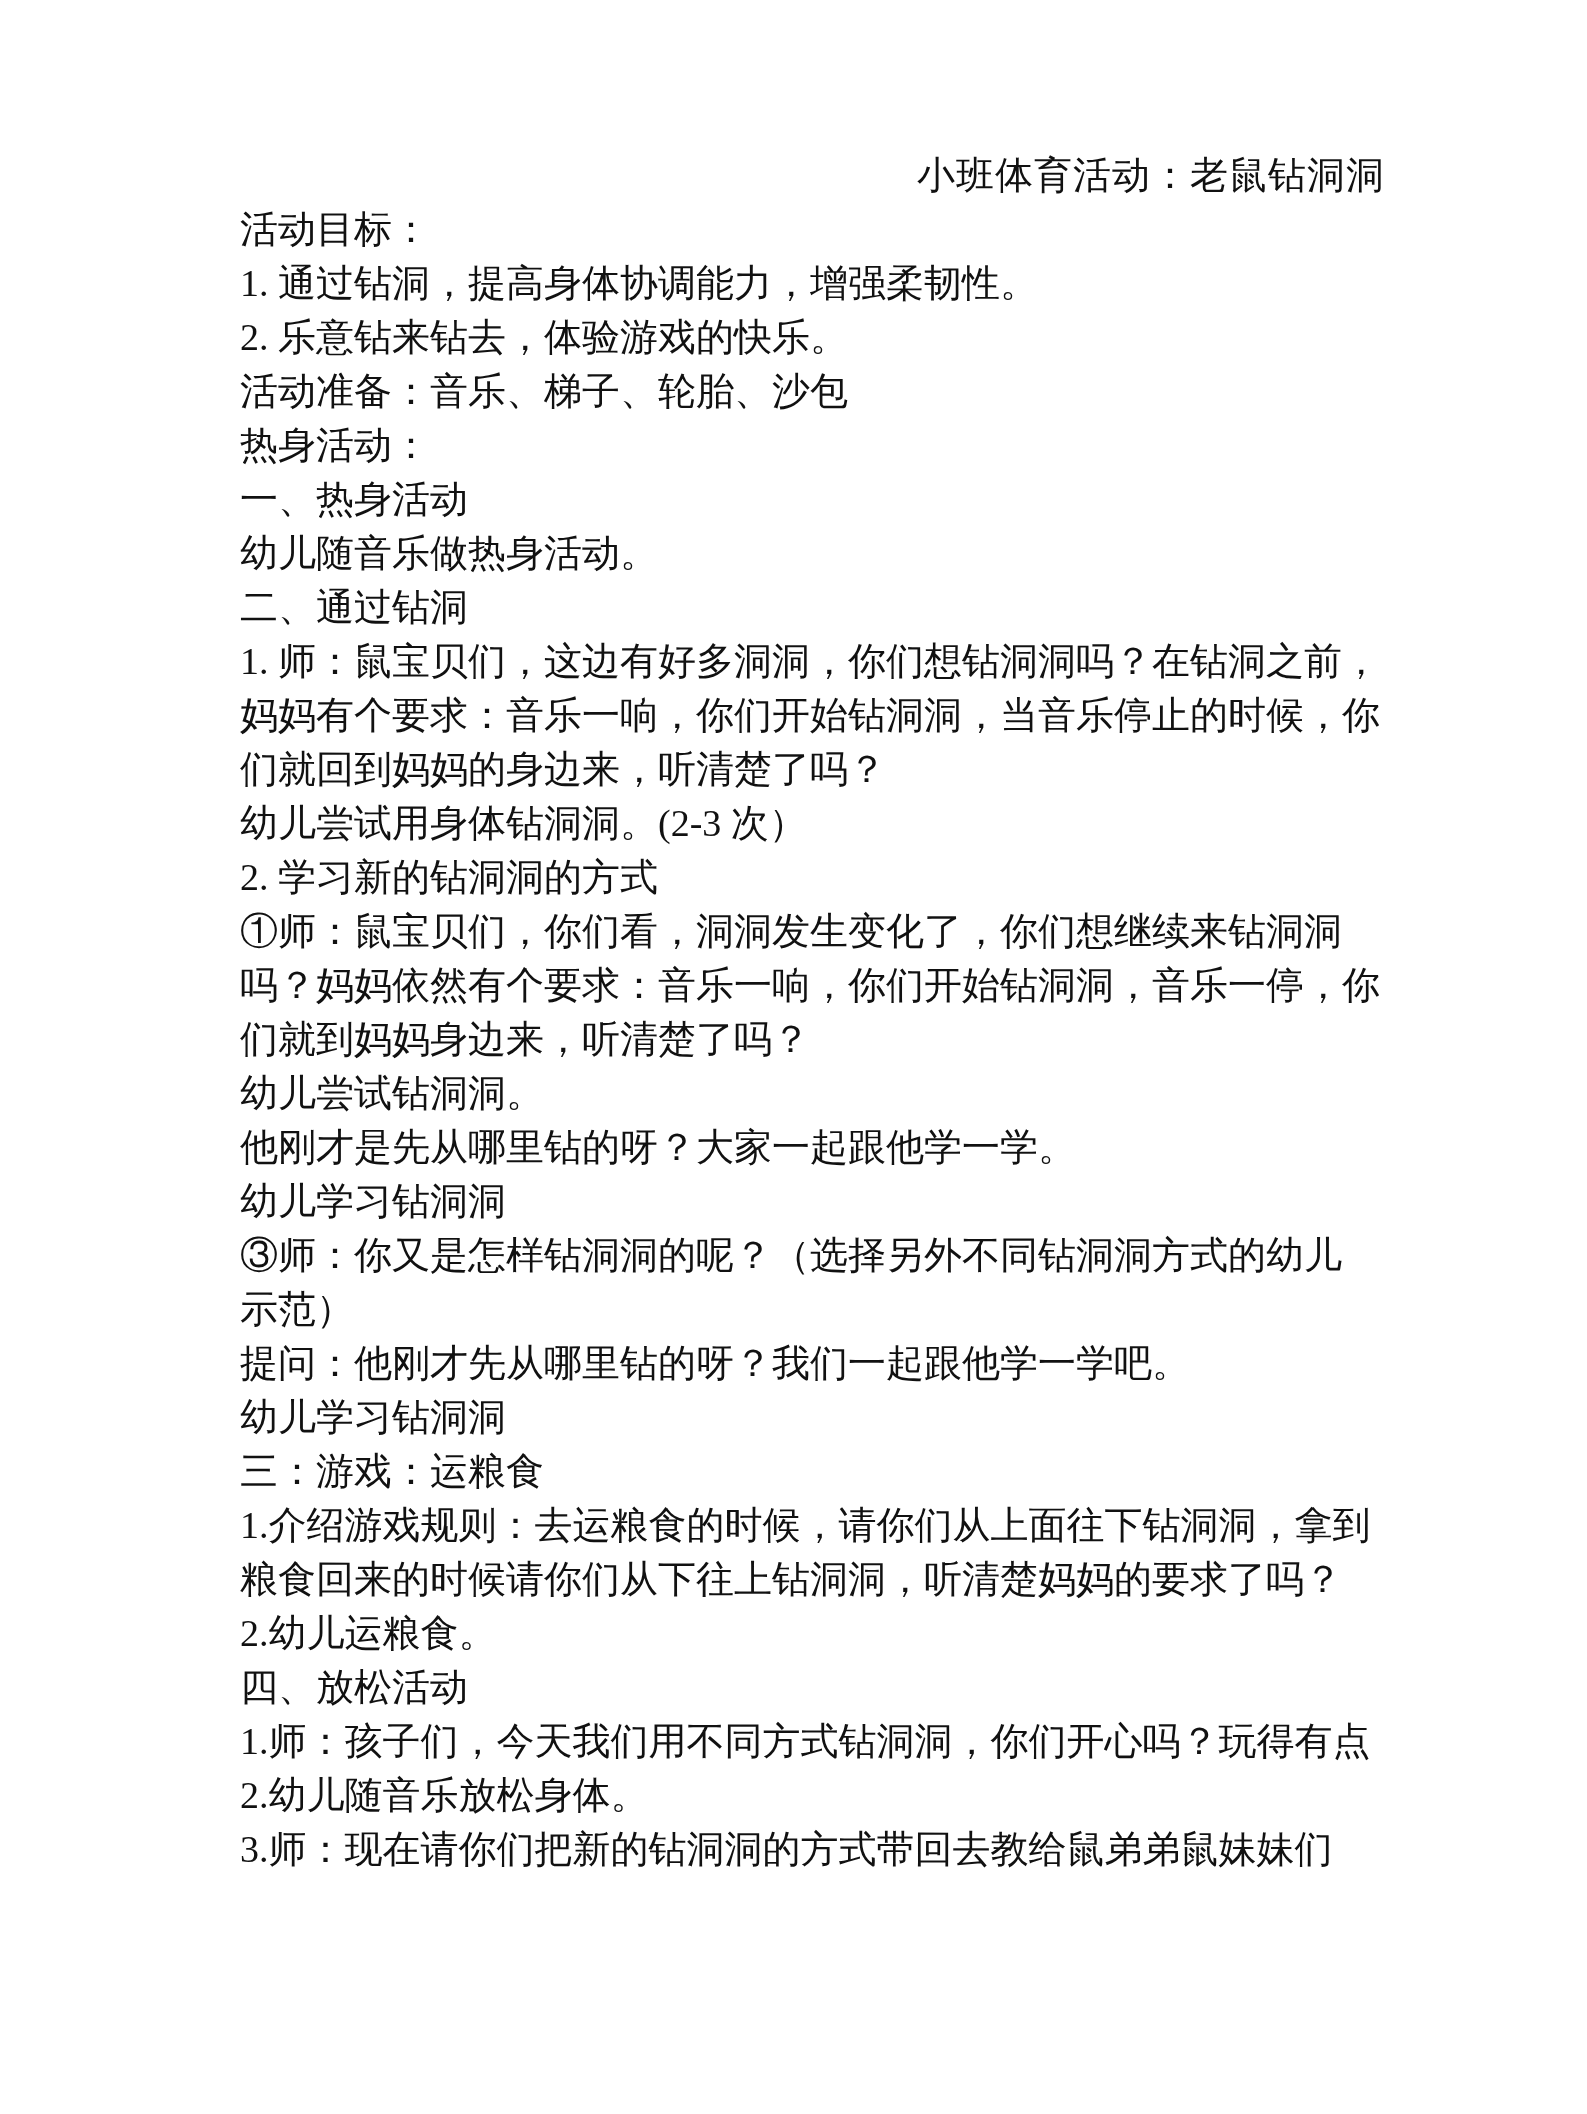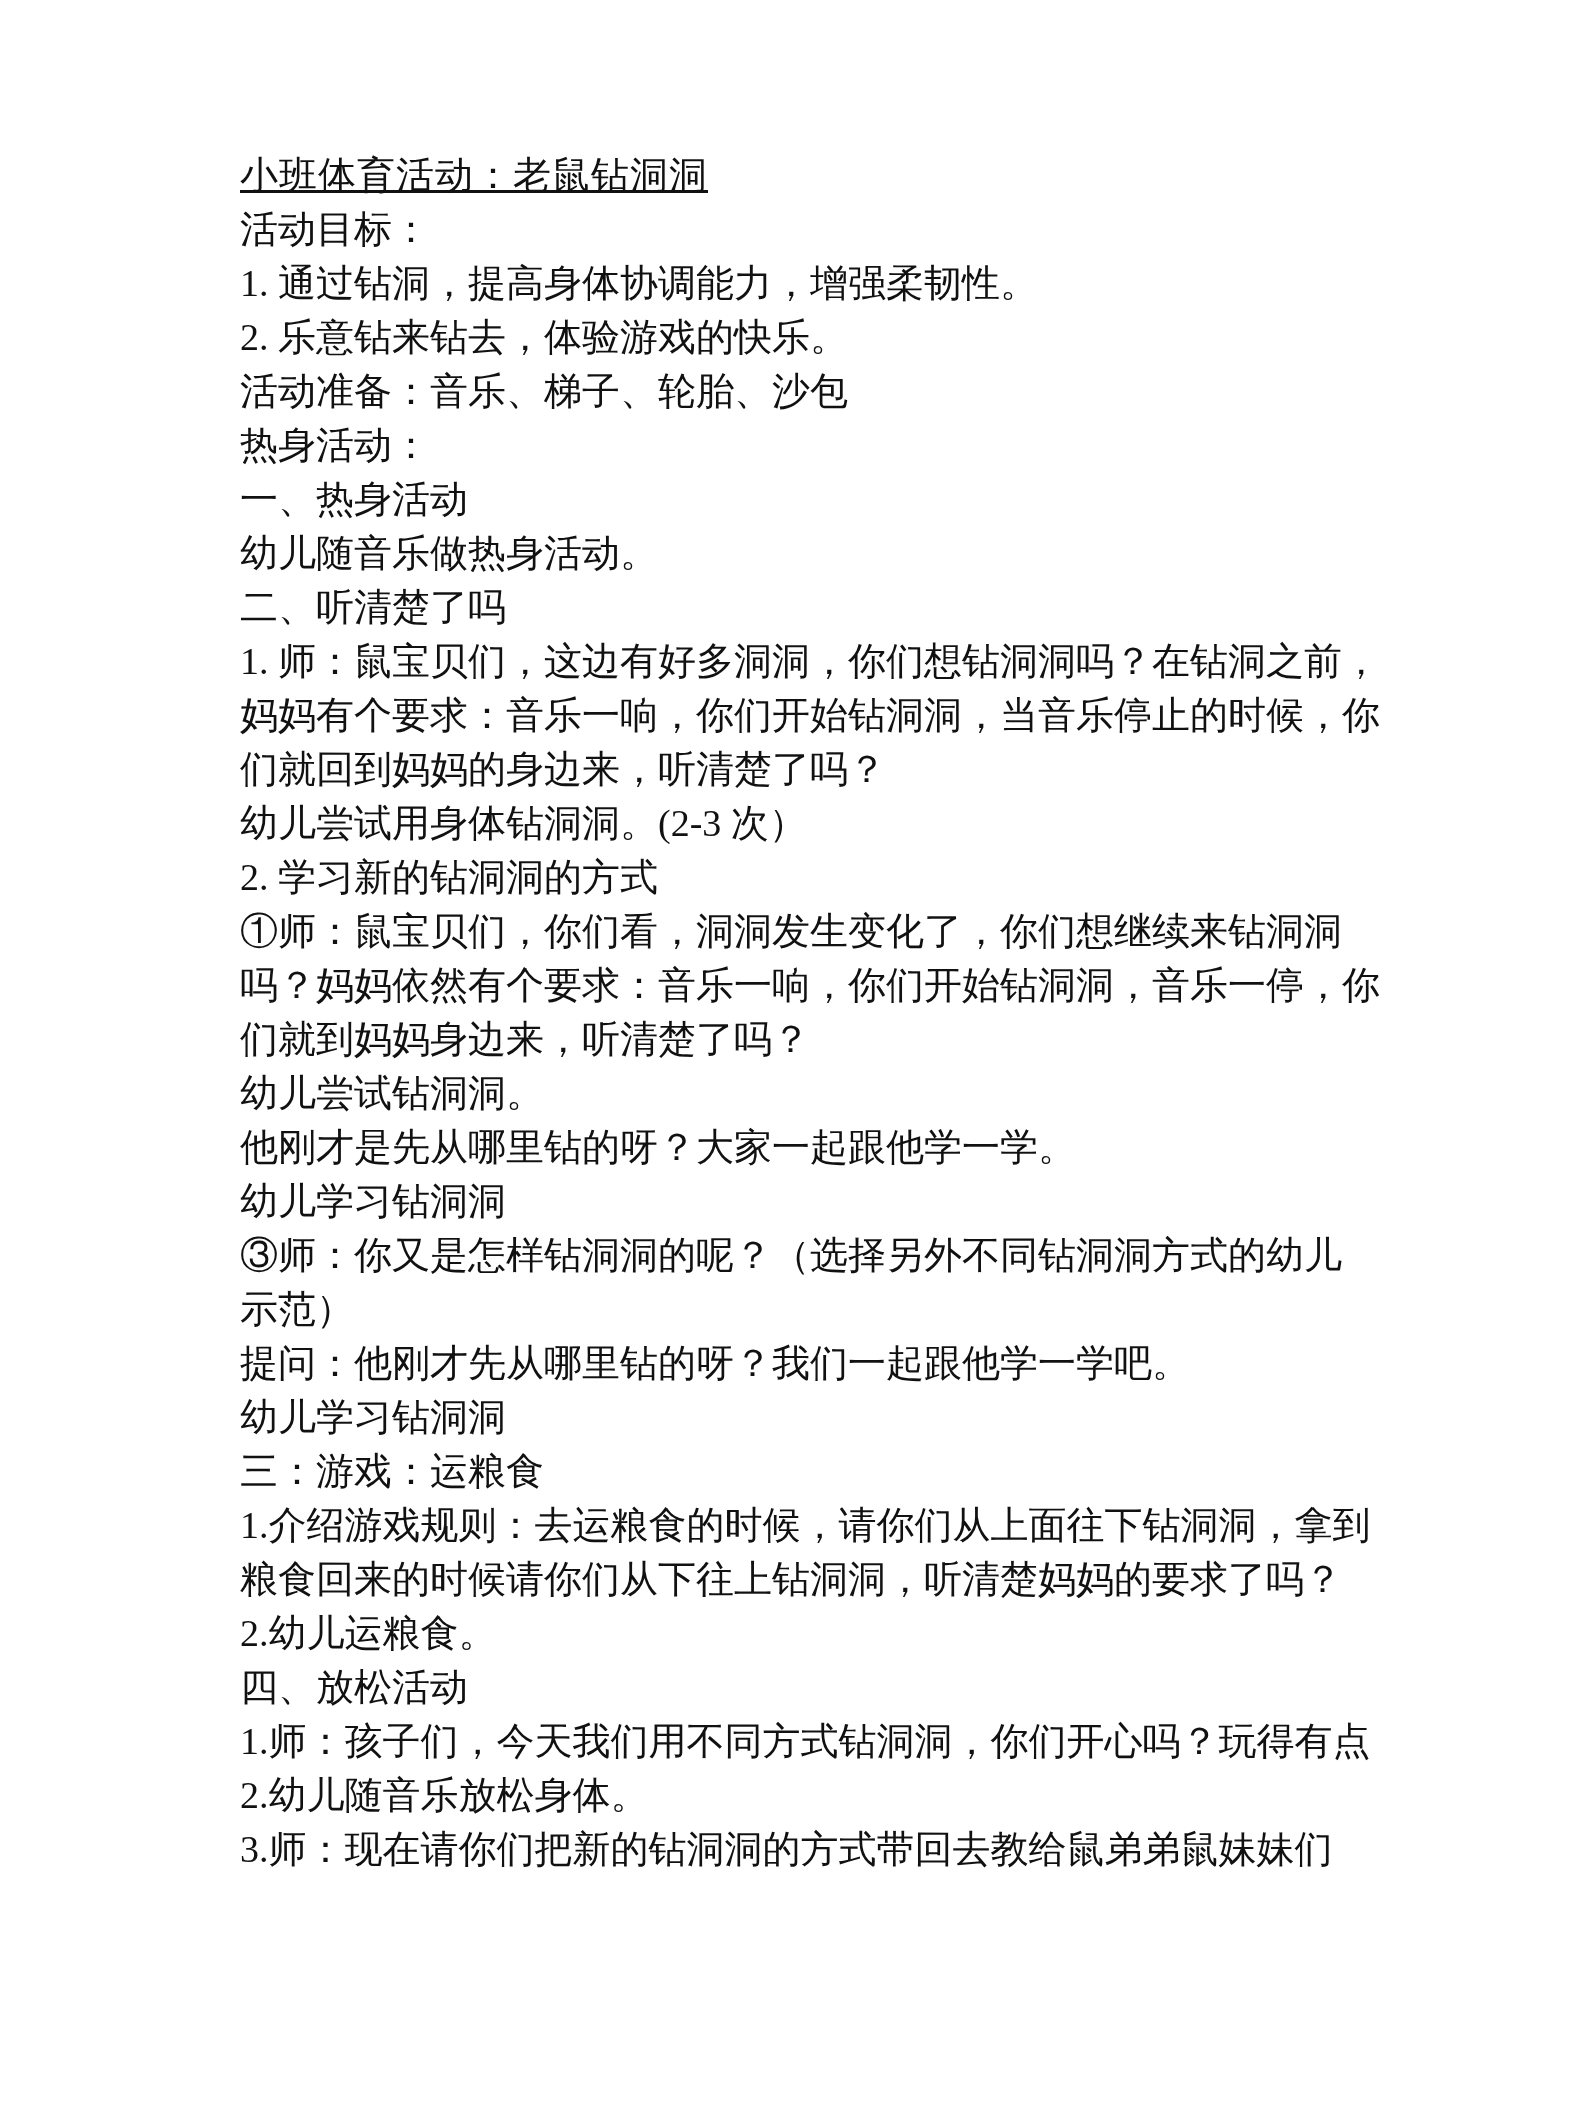--- a/index.html
+++ b/index.html
@@ -26,39 +26,38 @@
   .line {
     display: block;
     font-size: 38px;
     line-height: 54px;
     height: 54px;
     white-space: nowrap;
     letter-spacing: 0px;
     color: #111111;
   }
   .title-line {
-    text-align: left;
+    text-align: right;
     letter-spacing: 1px;
-    text-decoration: underline;
   }
 </style>
 </head>
 <body>
 
 <div class="page">
   <div class="content">
     <div class="line title-line">小班体育活动：老鼠钻洞洞</div>
     <div class="line">活动目标：</div>
     <div class="line">1. 通过钻洞，提高身体协调能力，增强柔韧性。</div>
     <div class="line">2. 乐意钻来钻去，体验游戏的快乐。</div>
     <div class="line">活动准备：音乐、梯子、轮胎、沙包</div>
     <div class="line">热身活动：</div>
     <div class="line">一、热身活动</div>
     <div class="line">幼儿随音乐做热身活动。</div>
-    <div class="line">二、听清楚了吗</div>
+    <div class="line">二、通过钻洞</div>
     <div class="line">1. 师：鼠宝贝们，这边有好多洞洞，你们想钻洞洞吗？在钻洞之前，</div>
     <div class="line">妈妈有个要求：音乐一响，你们开始钻洞洞，当音乐停止的时候，你</div>
     <div class="line">们就回到妈妈的身边来，听清楚了吗？</div>
     <div class="line">幼儿尝试用身体钻洞洞。(2-3 次）</div>
     <div class="line">2. 学习新的钻洞洞的方式</div>
     <div class="line">①师：鼠宝贝们，你们看，洞洞发生变化了，你们想继续来钻洞洞</div>
     <div class="line">吗？妈妈依然有个要求：音乐一响，你们开始钻洞洞，音乐一停，你</div>
     <div class="line">们就到妈妈身边来，听清楚了吗？</div>
     <div class="line">幼儿尝试钻洞洞。</div>
     <div class="line">他刚才是先从哪里钻的呀？大家一起跟他学一学。</div>

